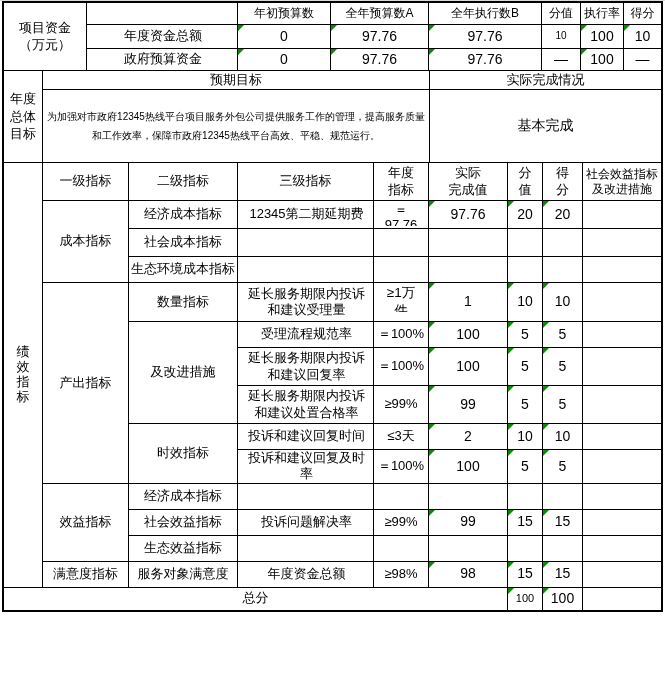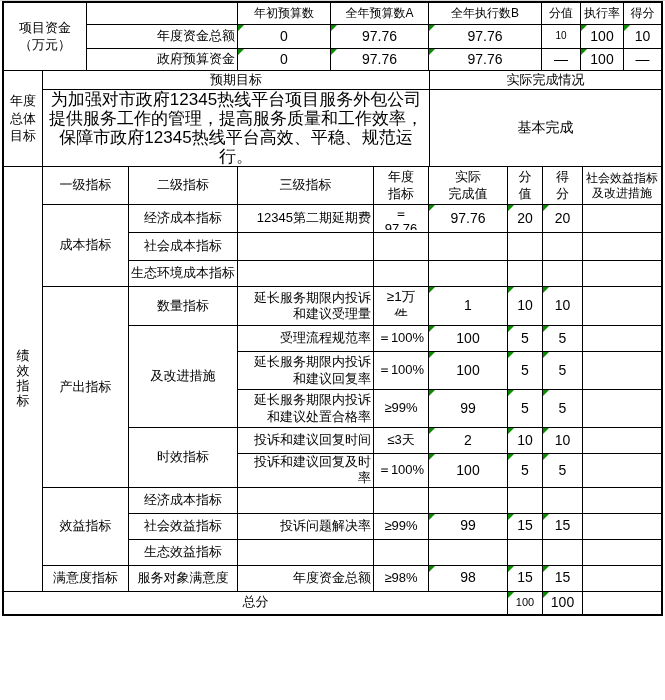--- a/index.html
+++ b/index.html
@@ -5,33 +5,33 @@
   html,body{margin:0;padding:0;background:#fff;}
   body{font-family:"Liberation Sans","DejaVu Sans",sans-serif;color:#000;}
   .page{width:665px;height:700px;background:#fff;overflow:hidden;}
   .head{border:1px solid #d9d9d9;border-bottom:none;}
   .title{height:36px;line-height:35px;text-align:center;font-size:27px;font-weight:bold;letter-spacing:1px;border-bottom:1px solid #d9d9d9;}
   .subtitle{height:20px;line-height:19px;text-align:center;font-size:11px;}
   .sheet{margin:0 2px;border:1px solid #000;background:#fff;}
   table.tbl{border-collapse:collapse;table-layout:fixed;width:100%;}
   table.tbl + table.tbl{margin-top:-1px;}
   td{border:1px solid #000;padding:0 2px;text-align:center;vertical-align:middle;font-size:13px;white-space:pre-line;overflow:hidden;position:relative;line-height:1.25;}
-  td.left{text-align:right;padding-left:4px;}
+  td.left{text-align:center;padding-left:4px;}
   td.num{font-size:14px;}
   td.small{font-size:10px;}
   td.vt{vertical-align:top;}
   .tri{position:absolute;top:0;left:0;width:0;height:0;border-top:6px solid #0a8a00;border-right:6px solid transparent;}
   .big{font-size:15px;}
   .nowrap{white-space:nowrap;}
   .vlabel{line-height:1.15;}
   .goal-label{line-height:1.35;}
   .clipA{height:24px;overflow:hidden;line-height:15px;white-space:pre-line;padding-top:1px;}
   .clipB{height:28px;overflow:hidden;line-height:18px;white-space:pre-line;padding-top:1px;font-size:13.5px;}
   .hdr12{font-size:12px;}
-  .goaltxt{font-size:17px;line-height:19px;padding:0 4px;}
+  .goaltxt{font-size:10px;line-height:19px;padding:0 4px;}
   .wbreak{word-break:break-all;}
 </style>
 </head>
 <body>
 
 <div class="page">
   <div class="head">
   </div>
 
   <div class="sheet">

